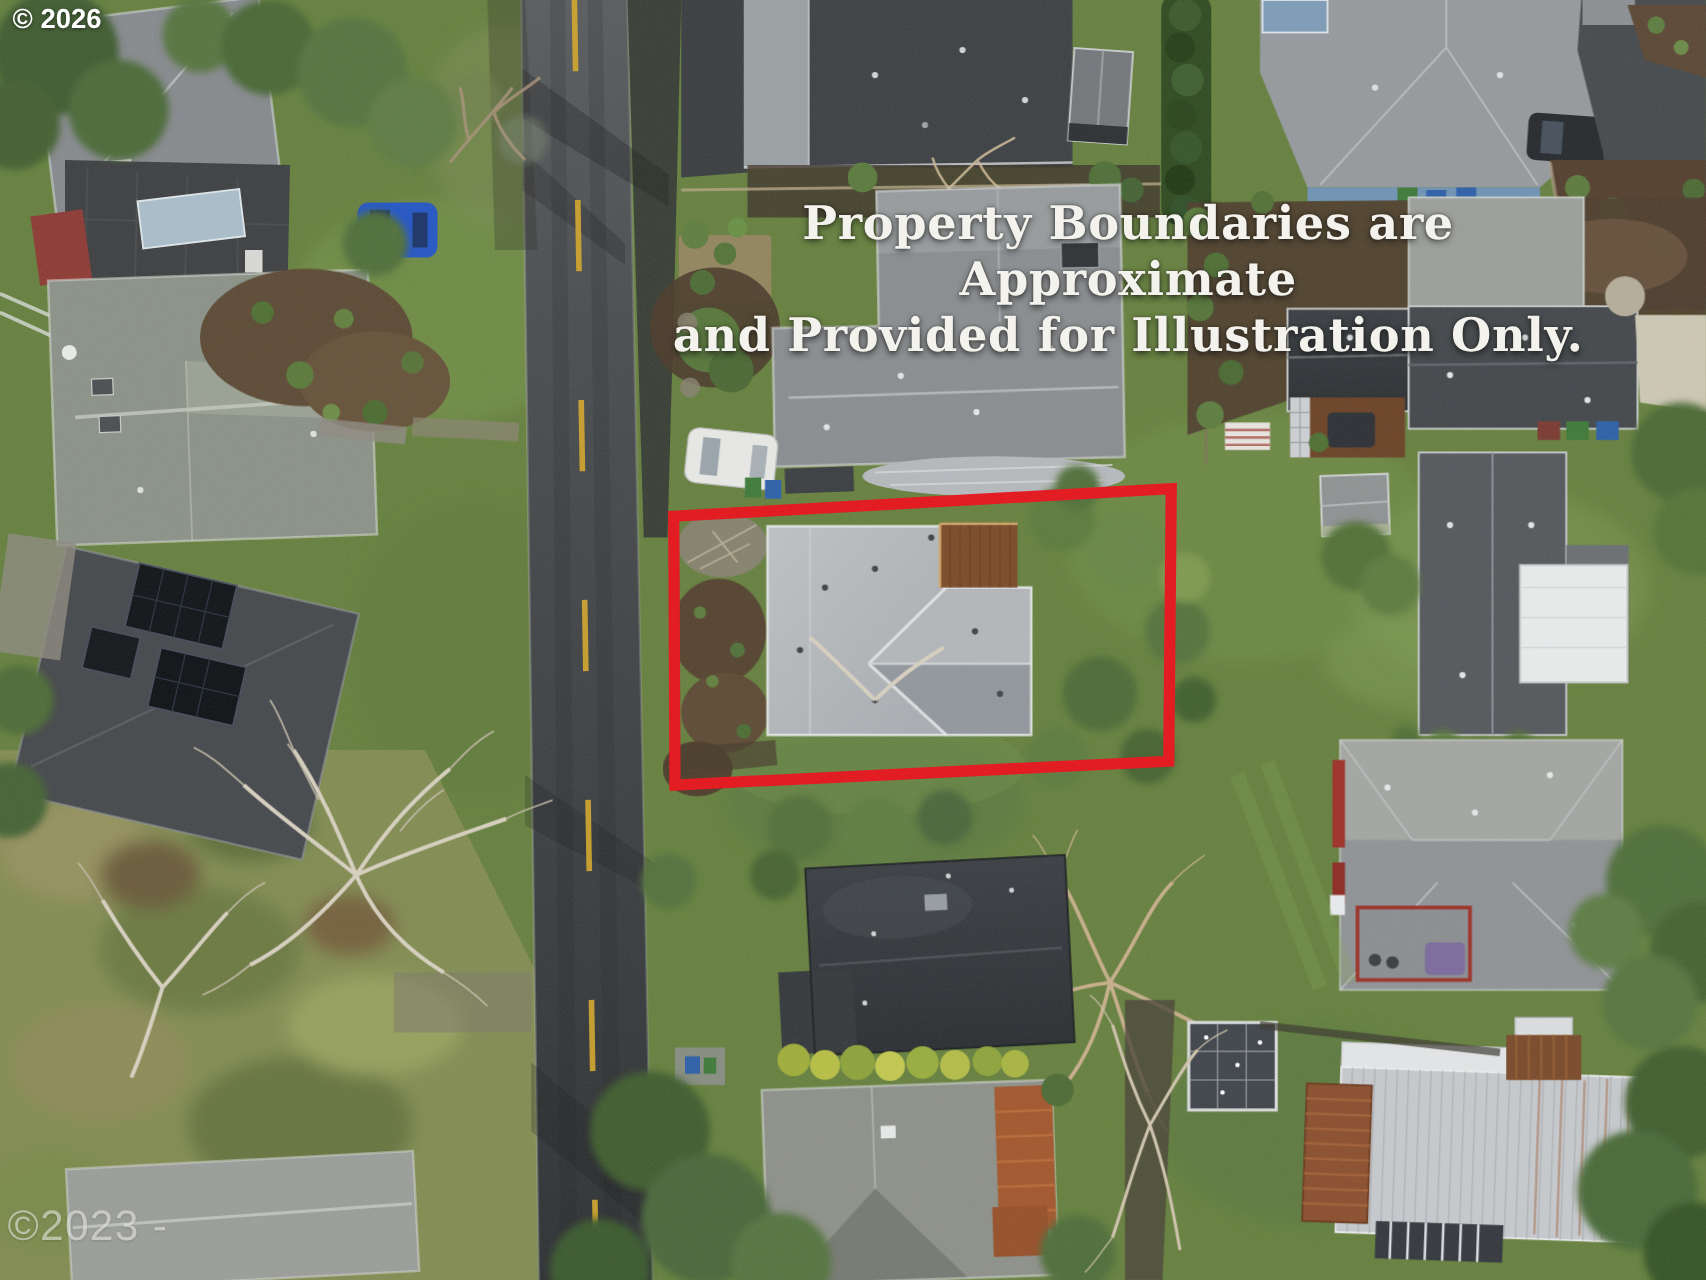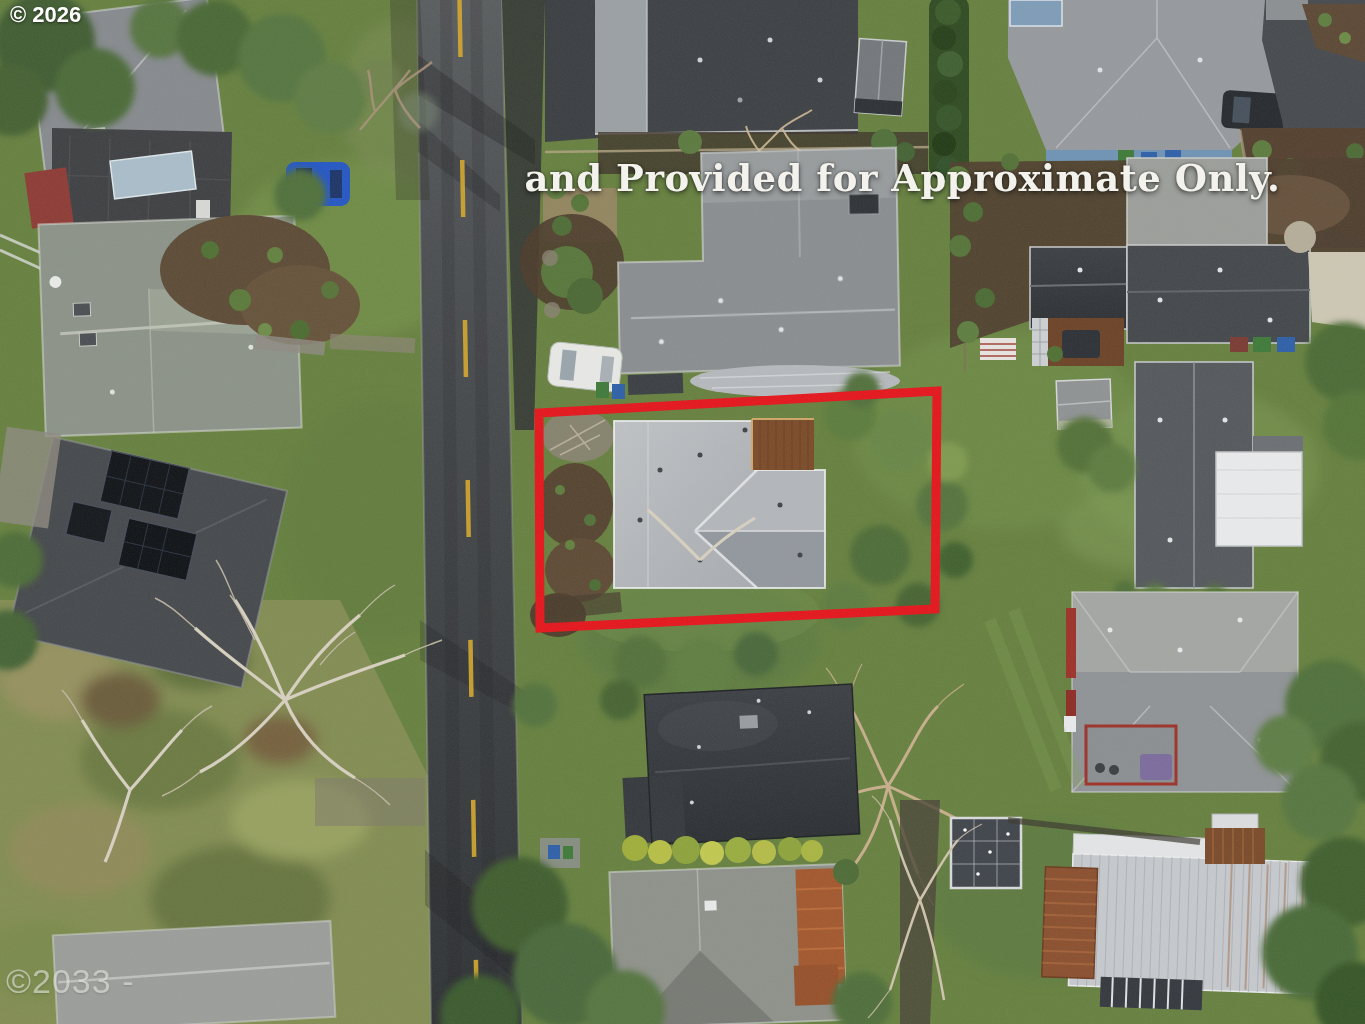--- a/index.html
+++ b/index.html
@@ -547,17 +547,18 @@
     <path d="M82,720 C75,708 70,698 62,690 M182,730 C192,720 200,712 212,706"></path>
   </g>
 </g>
 
 <polygon points="539,413 937,391 935,609 540,628" fill="none" stroke="#e4141b" stroke-width="9" stroke-linejoin="miter"></polygon>
 
 <rect width="1365" height="1024" filter="url(#grain)"></rect>
 </svg>
 
 <div class="disclaimer">
-  <div>and Provided for Approximate Only.</div>
+  <div>Property Boundaries are Approximate</div>
+  <div>and Provided for Illustration Only.</div>
 </div>
 <div class="wm-top">© 2026</div>
-<div class="wm-bottom">©2033 -</div>
+<div class="wm-bottom">©2023 -</div>
 </div>
 
 </body></html>

